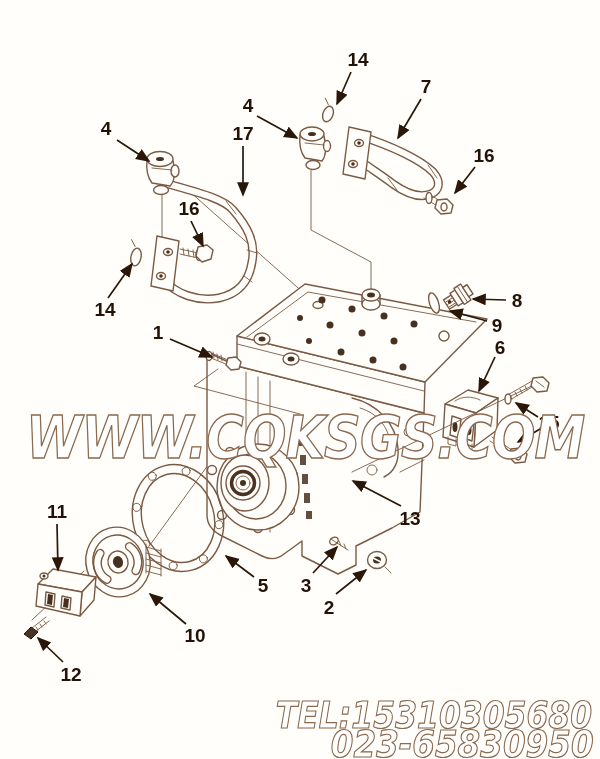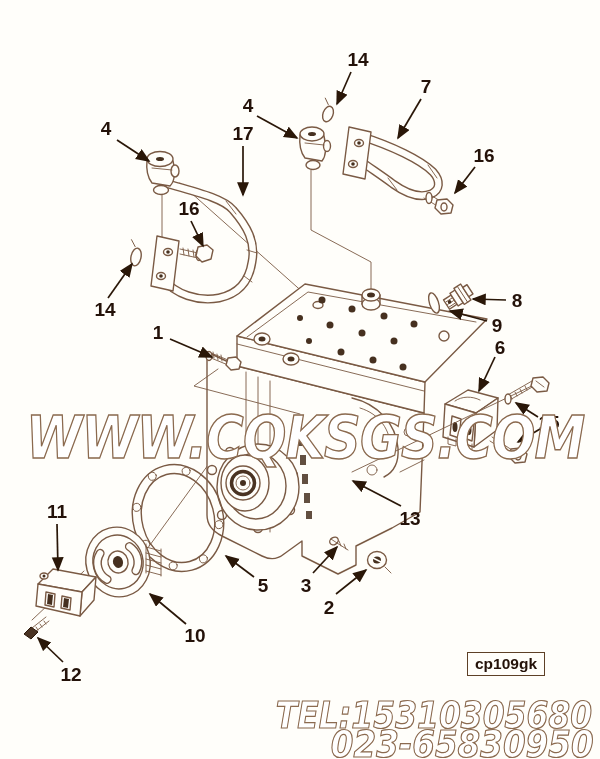--- a/index.html
+++ b/index.html
@@ -319,18 +319,17 @@
     <text class="callout" x="195" y="642">10</text>
     <text class="callout" x="71" y="681">12</text>
     <text class="callout" x="410" y="525">13</text>
     <text class="callout" x="306" y="592">3</text>
     <text class="callout" x="329" y="614">2</text>
   </g>
 </svg>
 
 <div class="hollow watermark">WWW.CQKSGS.COM</div>
 
-<div class="codebox">cp109gk</div>
 
 <div class="hollow tel1">TEL:15310305680</div>
 <div class="hollow tel2">023-65830950</div>
 
 </div>
 
 </body></html>

